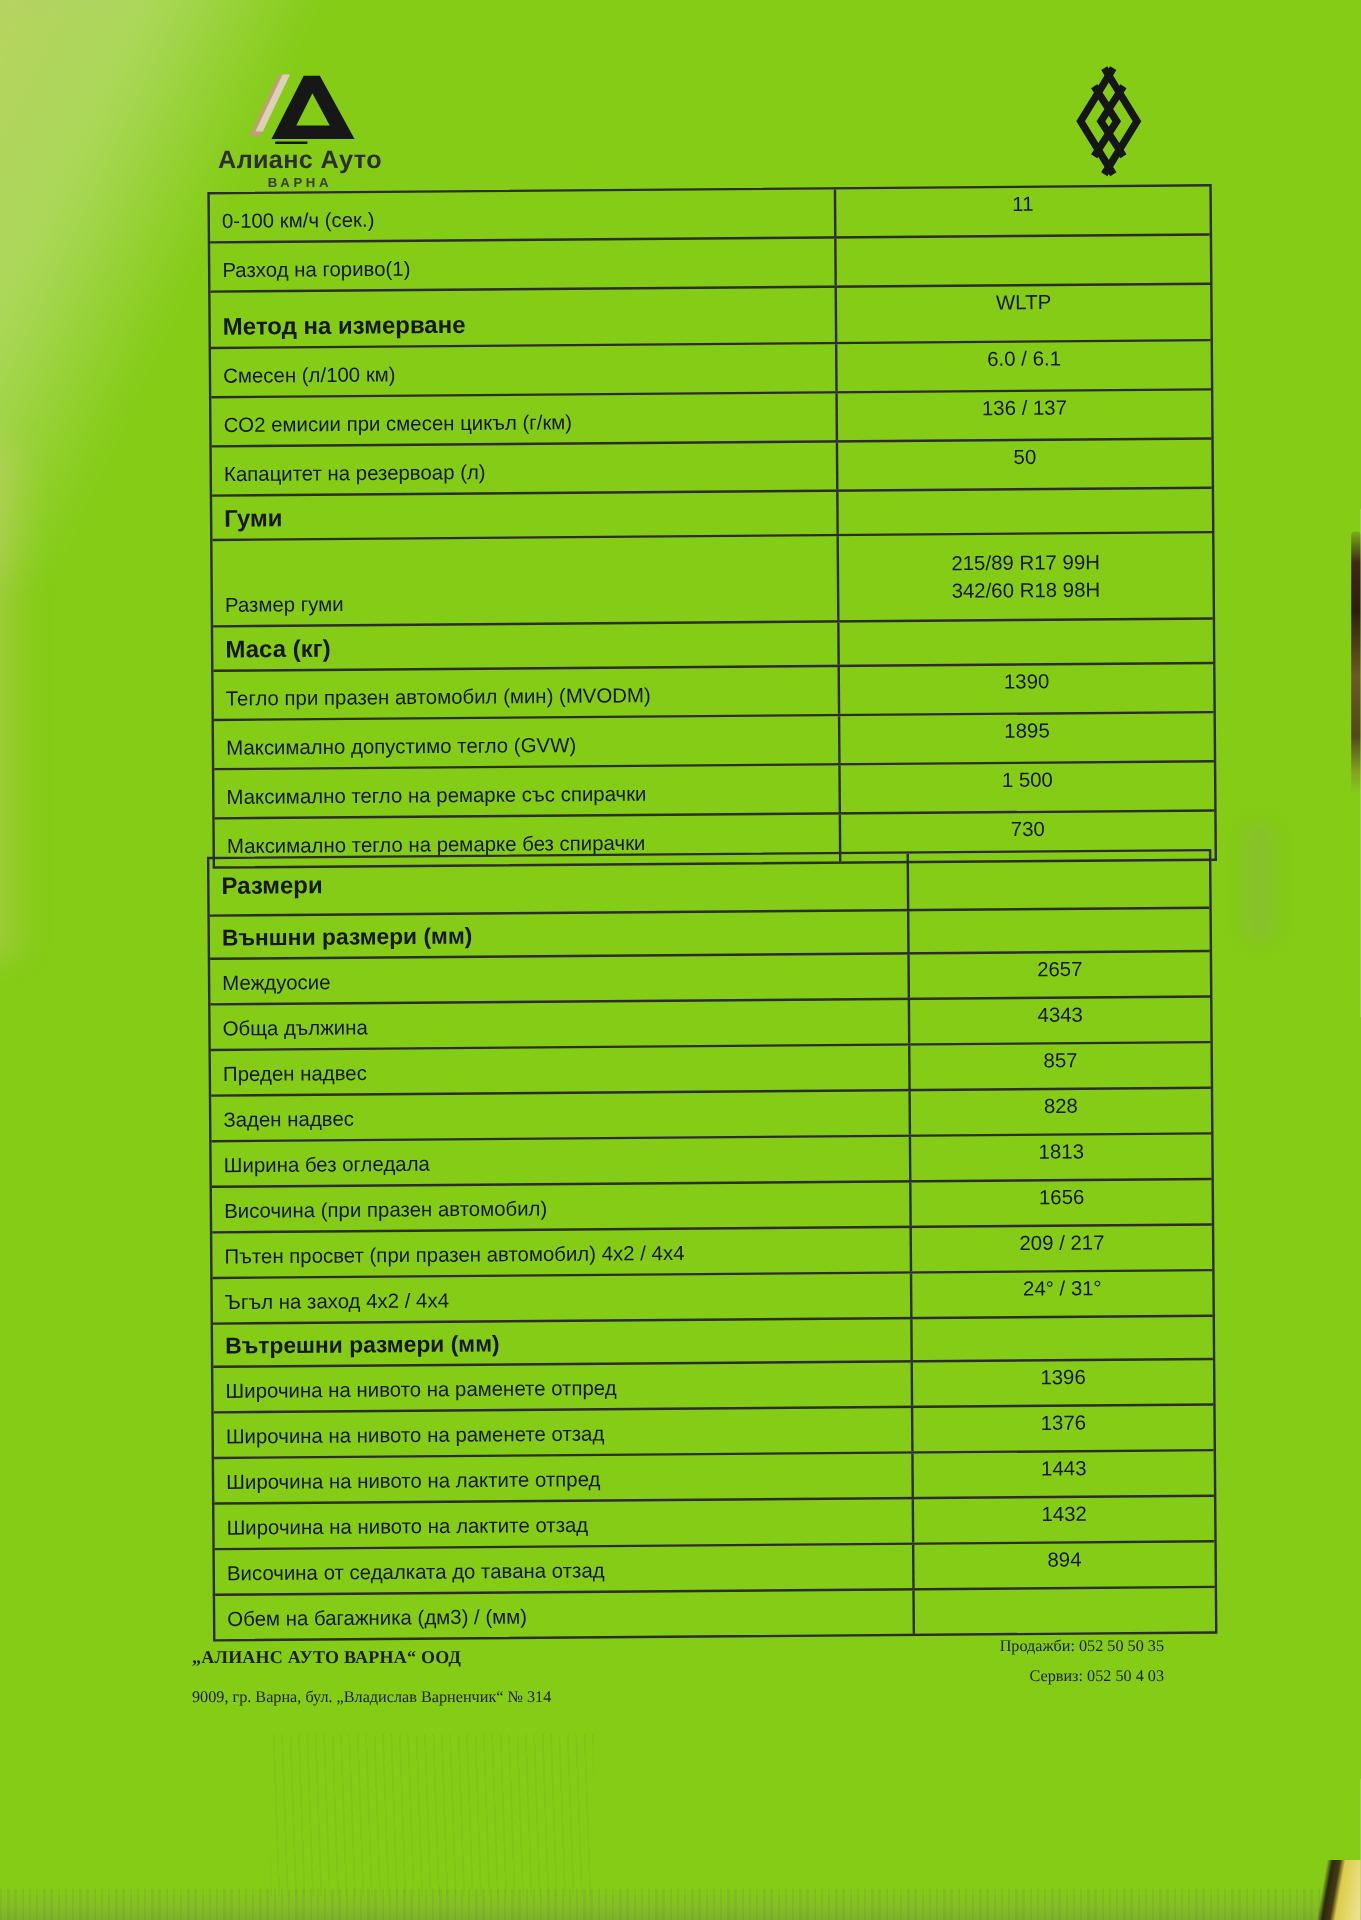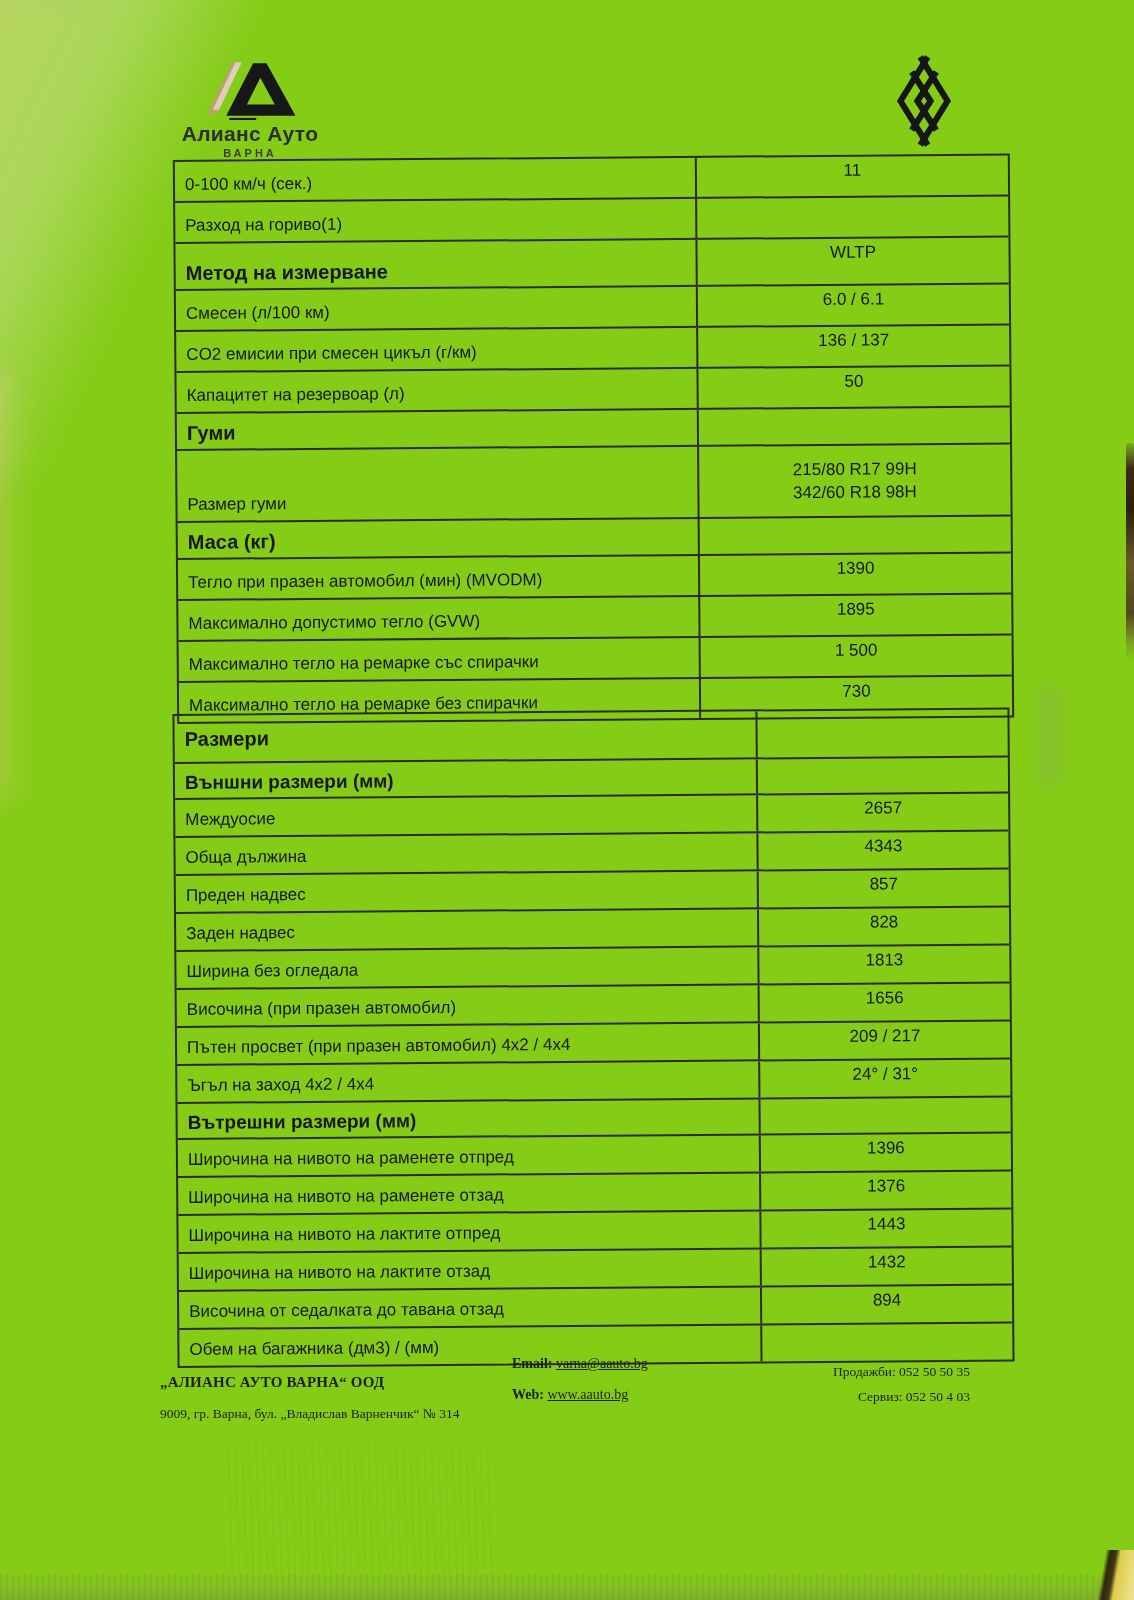--- a/index.html
+++ b/index.html
@@ -138,21 +138,21 @@
       <div class="td lab">Капацитет на резервоар (л)</div>
       <div class="td val">50</div>
     </div>
     <div class="tr r-s sec">
       <div class="td lab">Гуми</div>
       <div class="td val"></div>
     </div>
     <div class="tr r-t">
       <div class="td lab">Размер гуми</div>
       <div class="td val">
-        <div>215/80 R17 99H</div>
+        <div>215/89 R17 99H</div>
         <div>342/60 R18 98H</div>
       </div>
     </div>
     <div class="tr r-s sec">
       <div class="td lab">Маса (кг)</div>
       <div class="td val"></div>
     </div>
     <div class="tr r">
       <div class="td lab">Тегло при празен автомобил (мин) (MVODM)</div>
       <div class="td val">1390</div>
@@ -240,29 +240,19 @@
       <div class="td lab">Обем на багажника (дм3) / (мм)</div>
       <div class="td val"></div>
     </div>
   </div>
 
   <div class="foot f-left">
     <div class="co">„АЛИАНС АУТО ВАРНА“ ООД</div>
     <div class="ad">9009, гр. Варна, бул. „Владислав Варненчик“ № 314</div>
   </div>
 
-  <div class="foot f-mid">
-    <div class="line">
-      <span class="lbl">Email:</span>
-      <a href="#">varna@aauto.bg</a>
-    </div>
-    <div class="line">
-      <span class="lbl">Web:</span>
-      <a href="#">www.aauto.bg</a>
-    </div>
-  </div>
 
   <div class="foot f-right">
     <div class="line">Продажби: 052 50 50 35</div>
     <div class="line">Сервиз: 052 50 4 03</div>
   </div>
 
 </div>
 
 </body></html>

